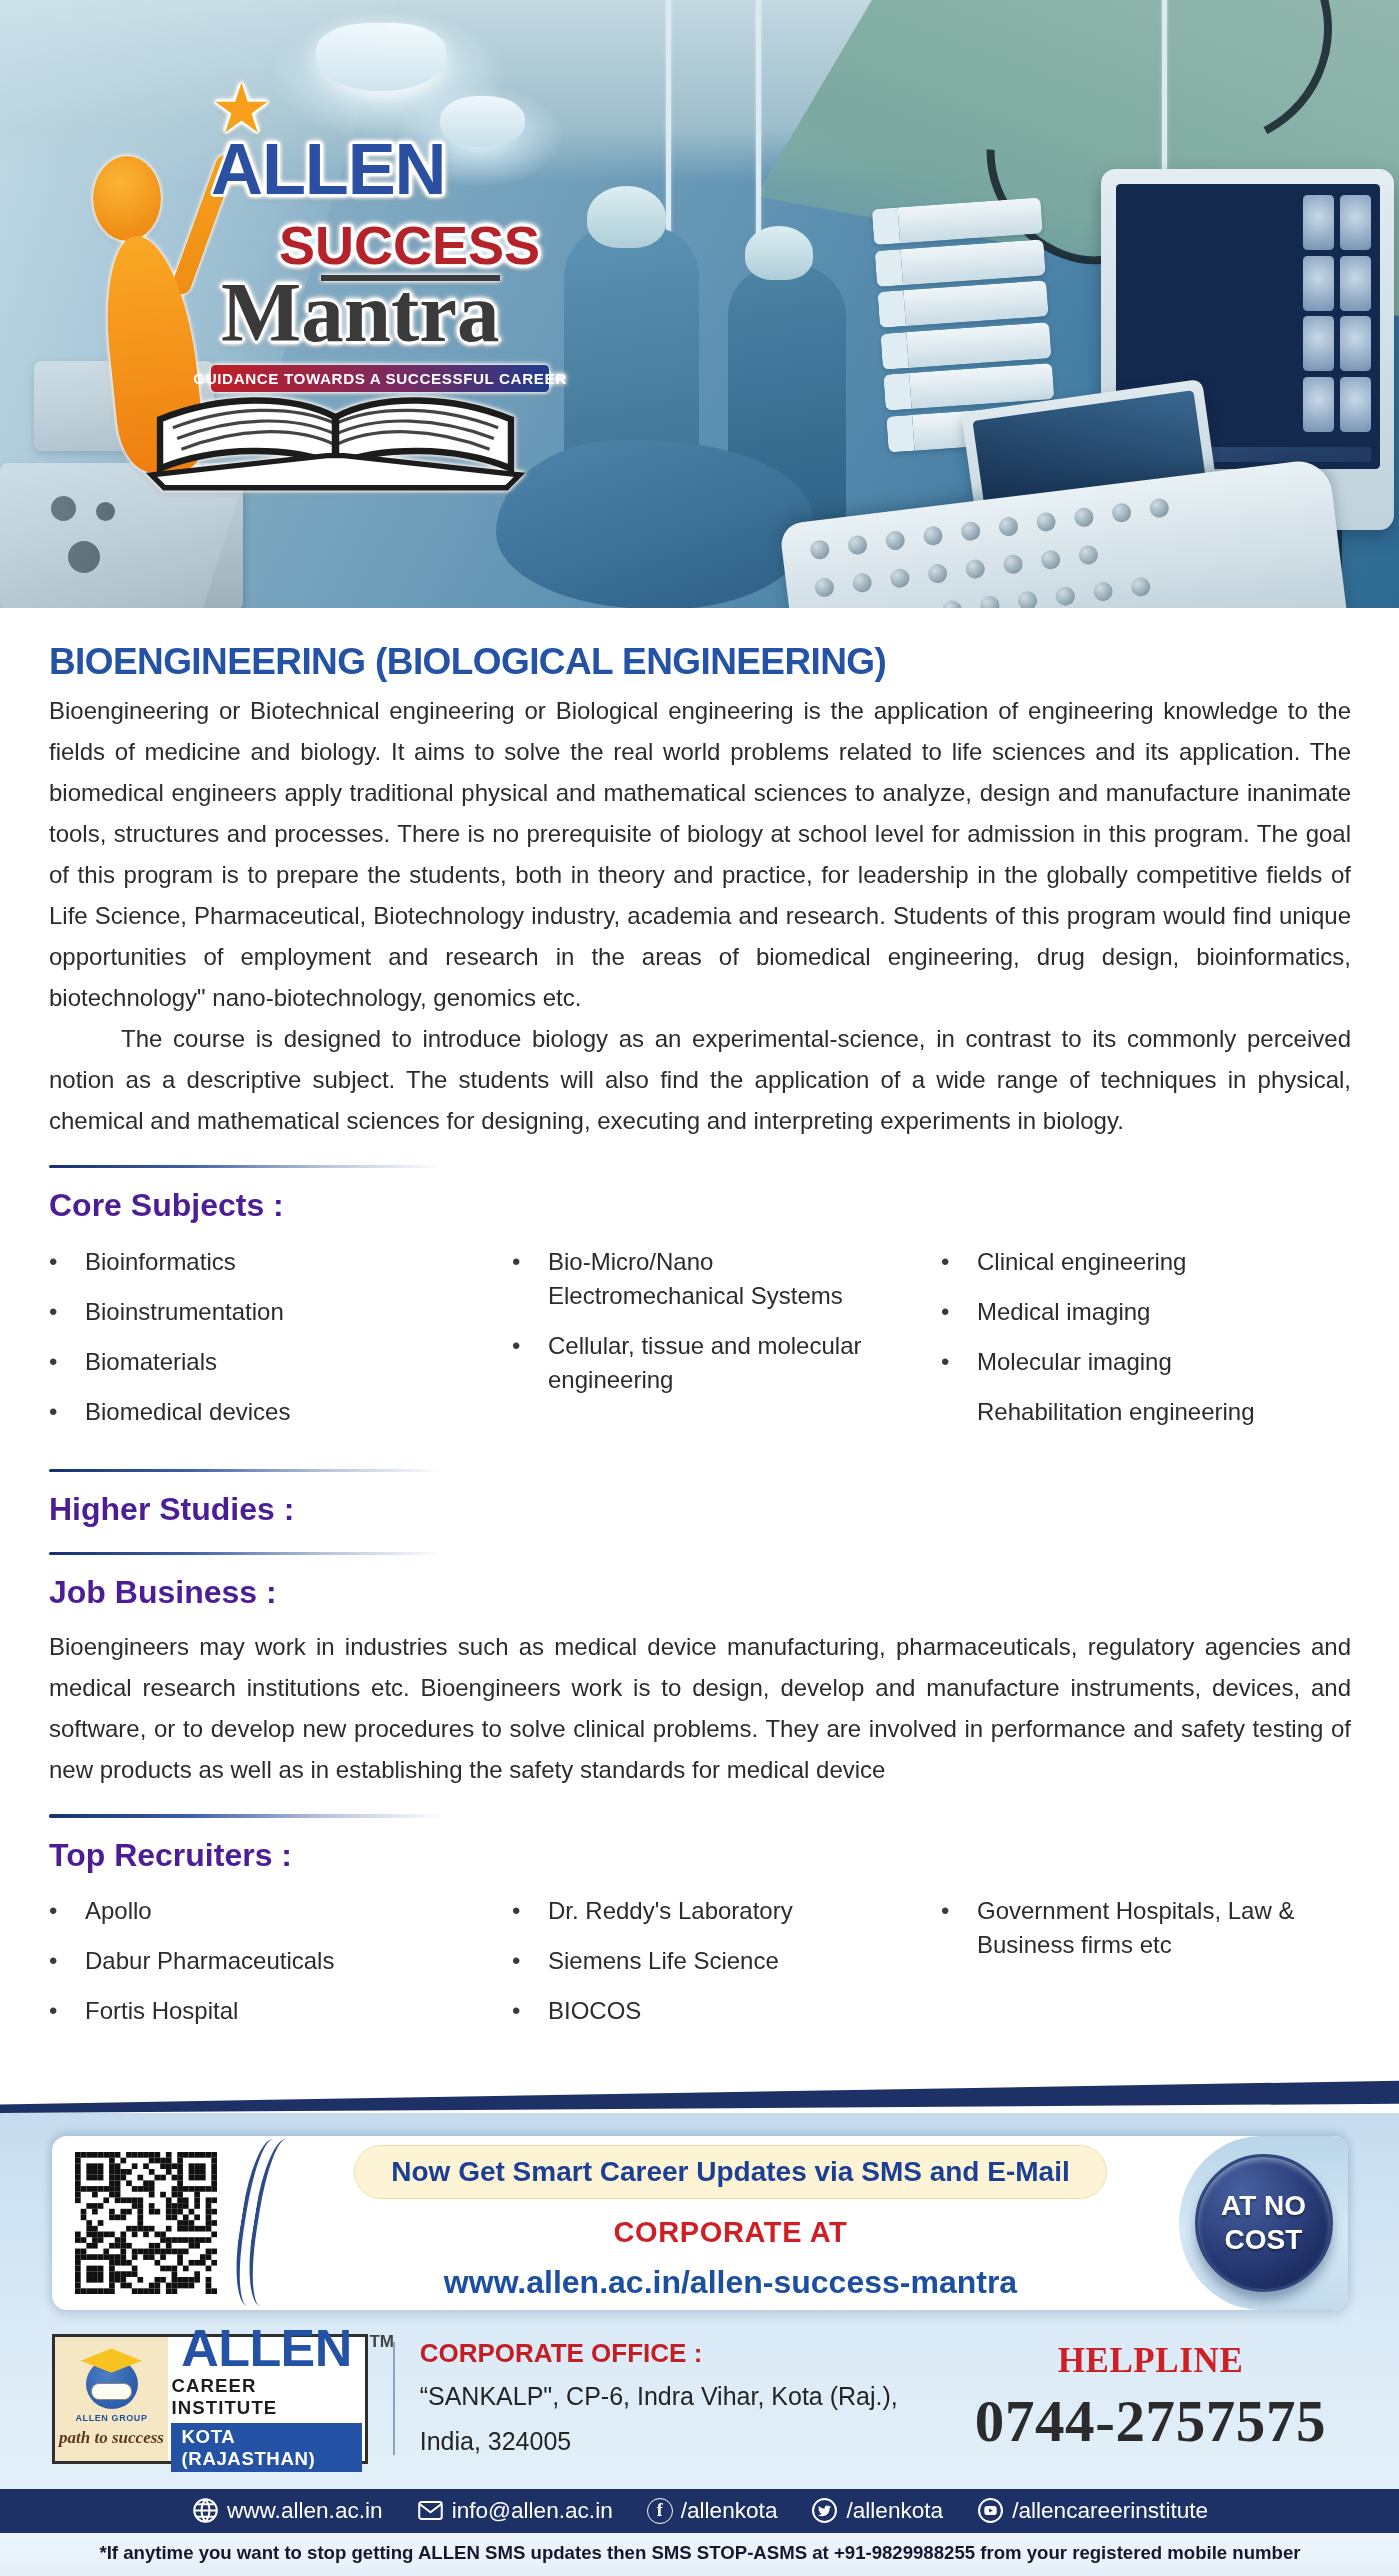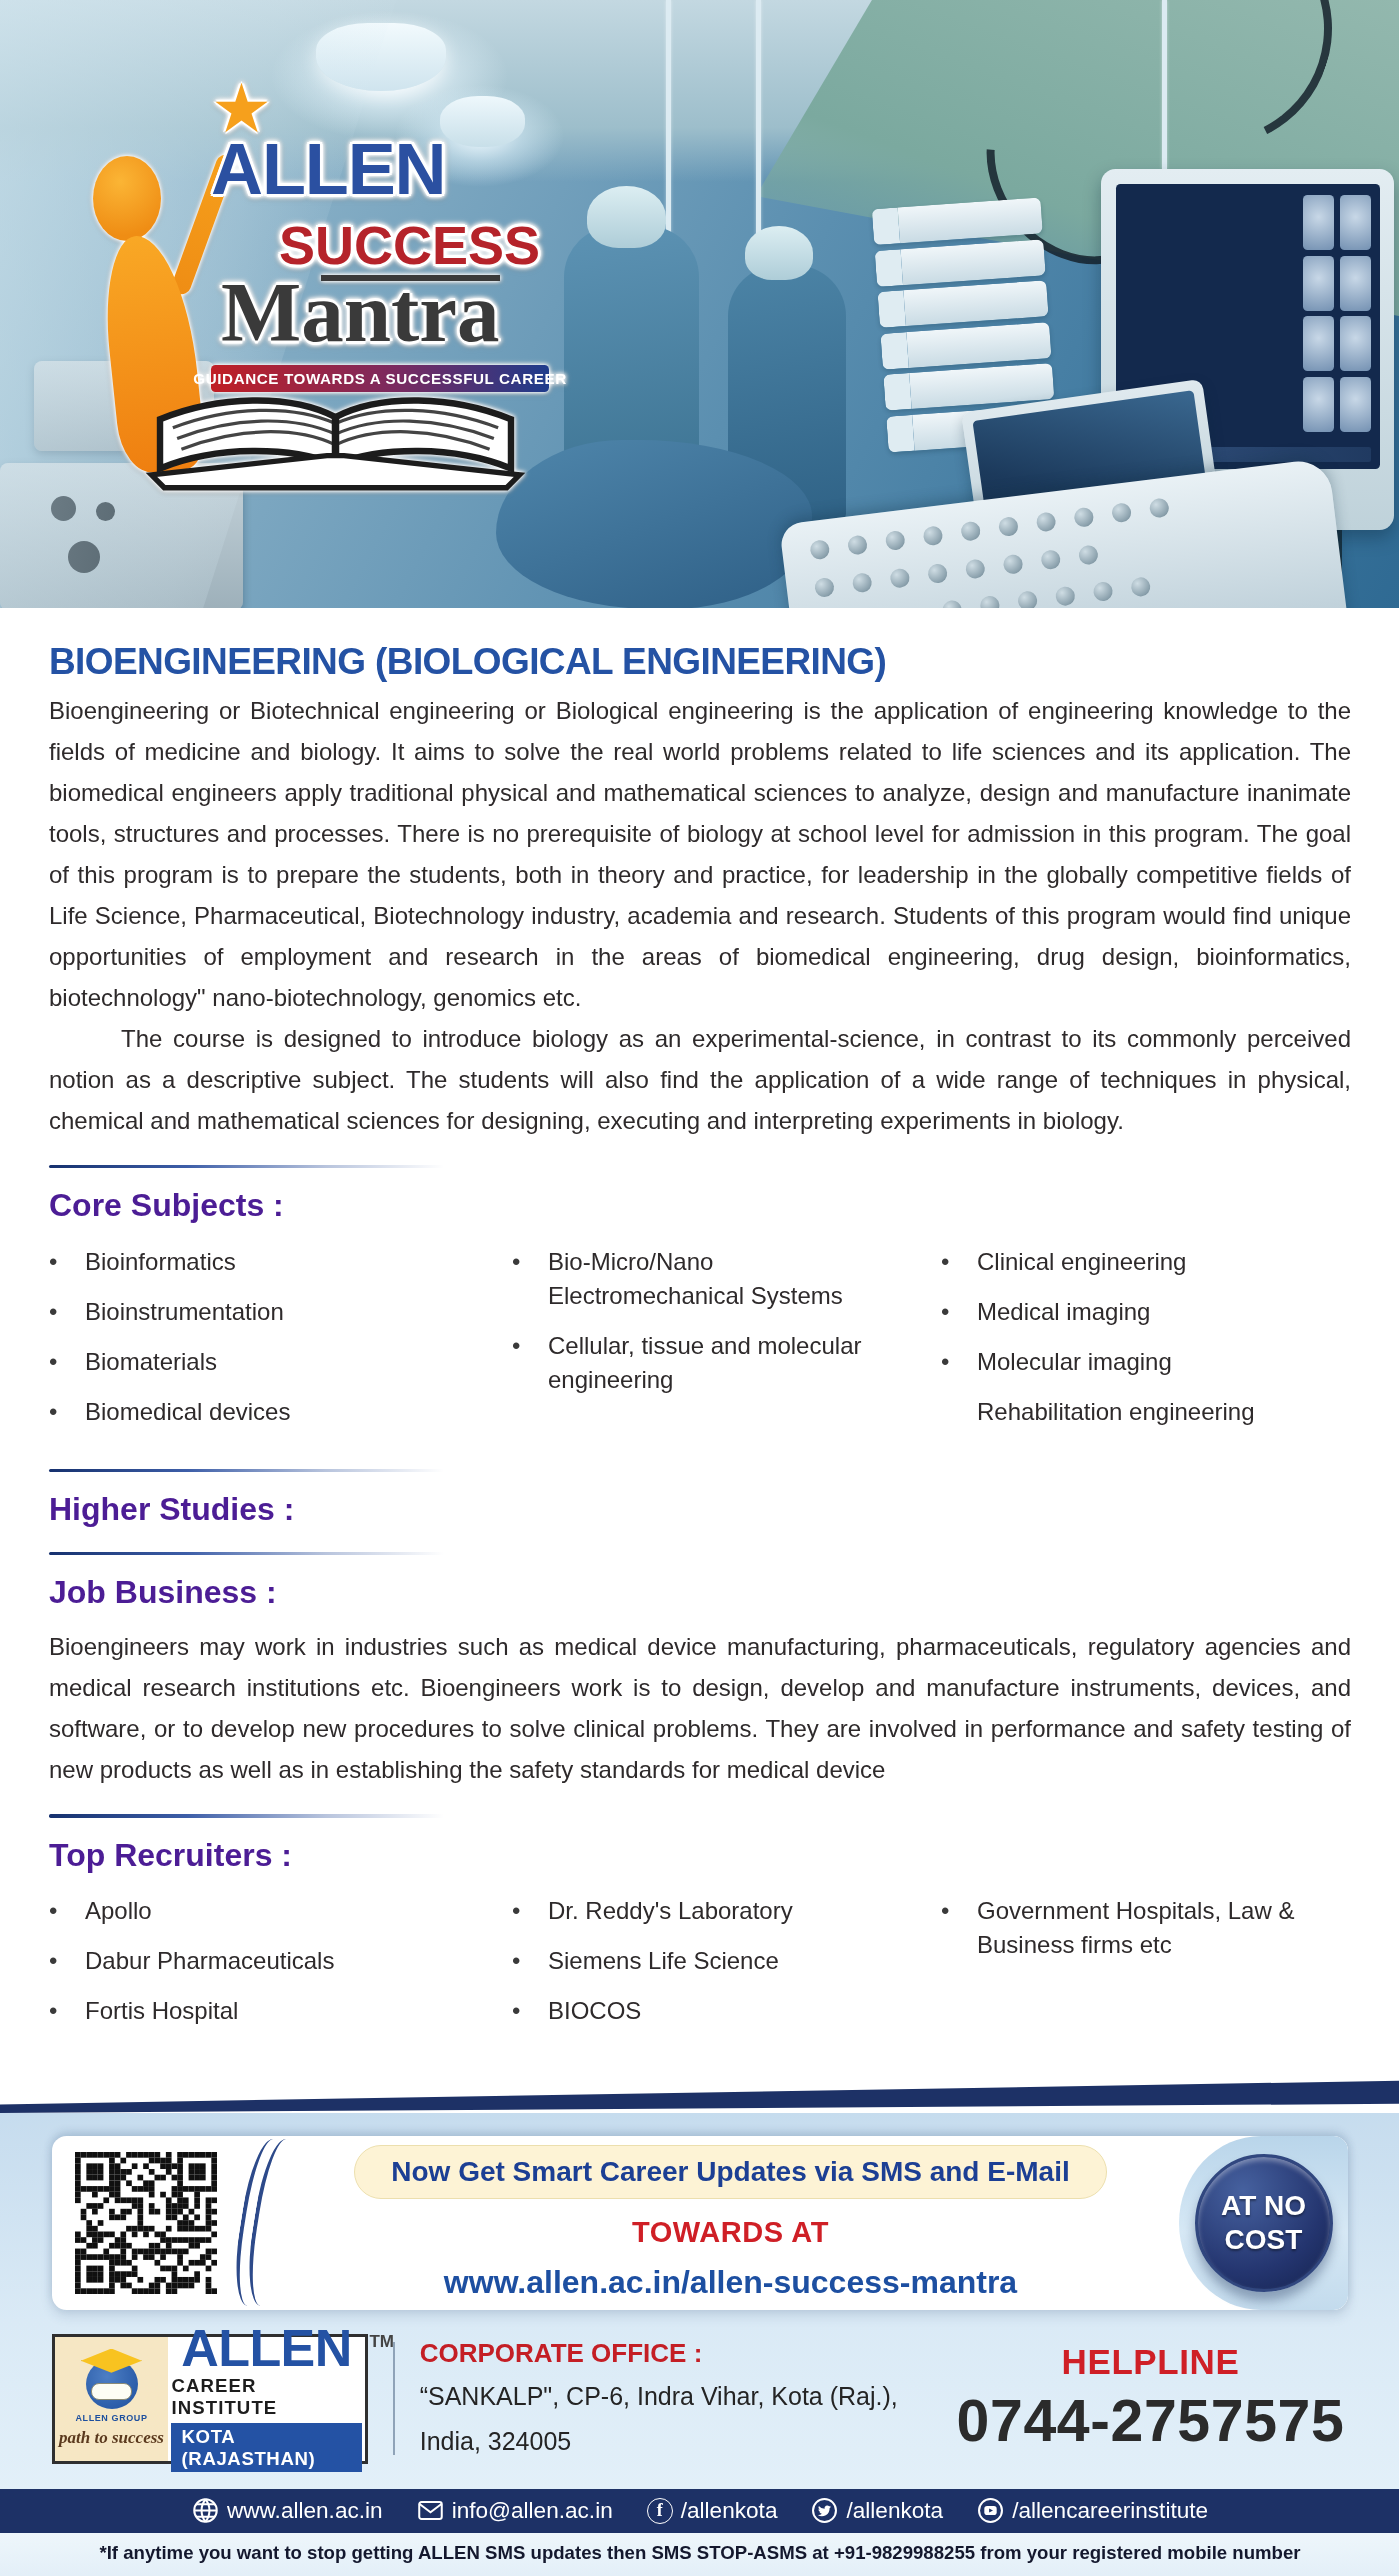--- a/index.html
+++ b/index.html
@@ -120,21 +120,21 @@
   .aci-group { font-size:9px; font-weight:bold; color:#1d4f9e; letter-spacing:0.6px; }
   .aci-script { font-family:"Liberation Serif","DejaVu Serif",serif; font-style:italic; font-weight:bold; font-size:17px; color:#5b3a1e; }
   .aci-right { flex:1; display:flex; flex-direction:column; align-items:center; justify-content:center; padding:5.6px 3.4px; }
   .aci-name { font-size:52px; font-weight:bold; color:#2452a4; letter-spacing:-0.6px; line-height:47px; }
   .aci-sub { font-size:18.6px; font-weight:bold; color:#1d1d1d; letter-spacing:1.1px; margin-top:2.3px; }
   .aci-city { margin-top:4.5px; background:#2452a4; color:#fff; font-size:18.6px; font-weight:bold; padding:2.3px 10.2px; letter-spacing:0.6px; }
   .vline { width:1.7px; height:113px; background:#8fa3b8; margin:0 25px; flex:none; }
   .office { flex:1; }
   .office-label { color:#c41e25; font-size:26px; font-weight:bold; }
   .office-line { margin-top:9px; color:#242424; font-size:25px; line-height:36px; }
-  .helpline { width:395px; flex:none; text-align:center; }
+  .helpline { width:395px; flex:none; text-align:center;font-family:Liberation Serif, serif; }
   .helpline-label { color:#cf1f26; font-size:35px; font-weight:bold; letter-spacing:0.6px; }
   .helpline-num { margin-top:5.6px; color:#2b2b2b; font-size:59px; font-weight:bold; letter-spacing:0.6px; }
 
   .socialbar { margin-top:25px; background:#1d3166; height:44px; display:flex; align-items:center; justify-content:center; gap:34px; }
   .soc { display:flex; align-items:center; gap:8px; color:#fff; font-size:22.6px; }
   .soc svg { width:27px; height:27px; display:block; }
   .soc .fcir { width:26px; height:26px; border-radius:50%; border:1.7px solid #fff; display:flex; align-items:center; justify-content:center;
     font-size:18px; font-weight:bold; color:#fff; font-family:"Liberation Serif",serif; }
   .disclaimer { background:linear-gradient(180deg,#eef6fb,#e3eff8); text-align:center; padding:9px 0 12.4px 0;
     font-size:18.6px; font-weight:bold; color:#14182e; }
@@ -705,21 +705,21 @@
               </g>
             </svg>
           <div class="curves">
               <i></i>
               <i></i>
             </div>
           <div class="card-center">
             <div class="pill">
               <span>Now Get Smart Career Updates via SMS and E-Mail</span>
             </div>
-            <div class="register">TOWARDS AT</div>
+            <div class="register">CORPORATE AT</div>
             <div class="promo-url">www.allen.ac.in/allen-success-mantra</div>
           </div>
           <div class="card-cap">
             <div class="badge">
               <span>AT NO</span>
               <span>COST</span>
             </div>
           </div>
         </div>
       </div>

